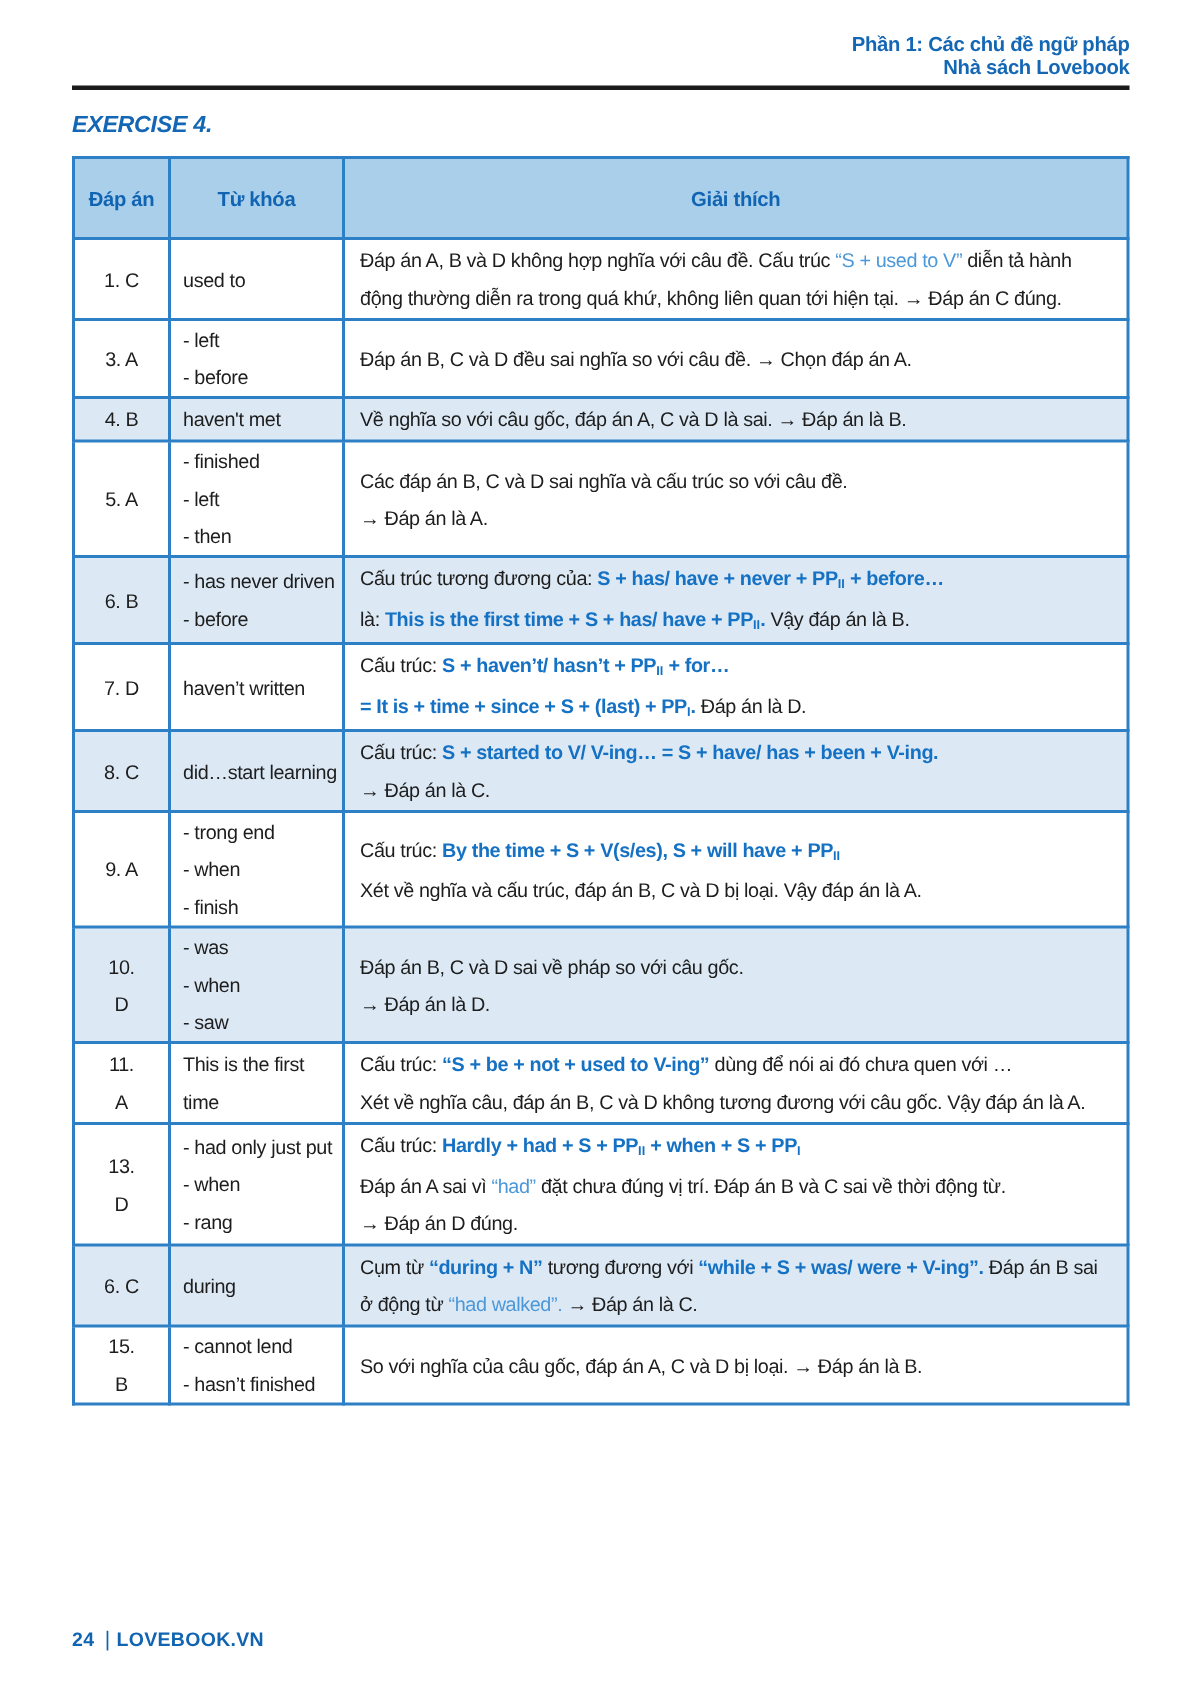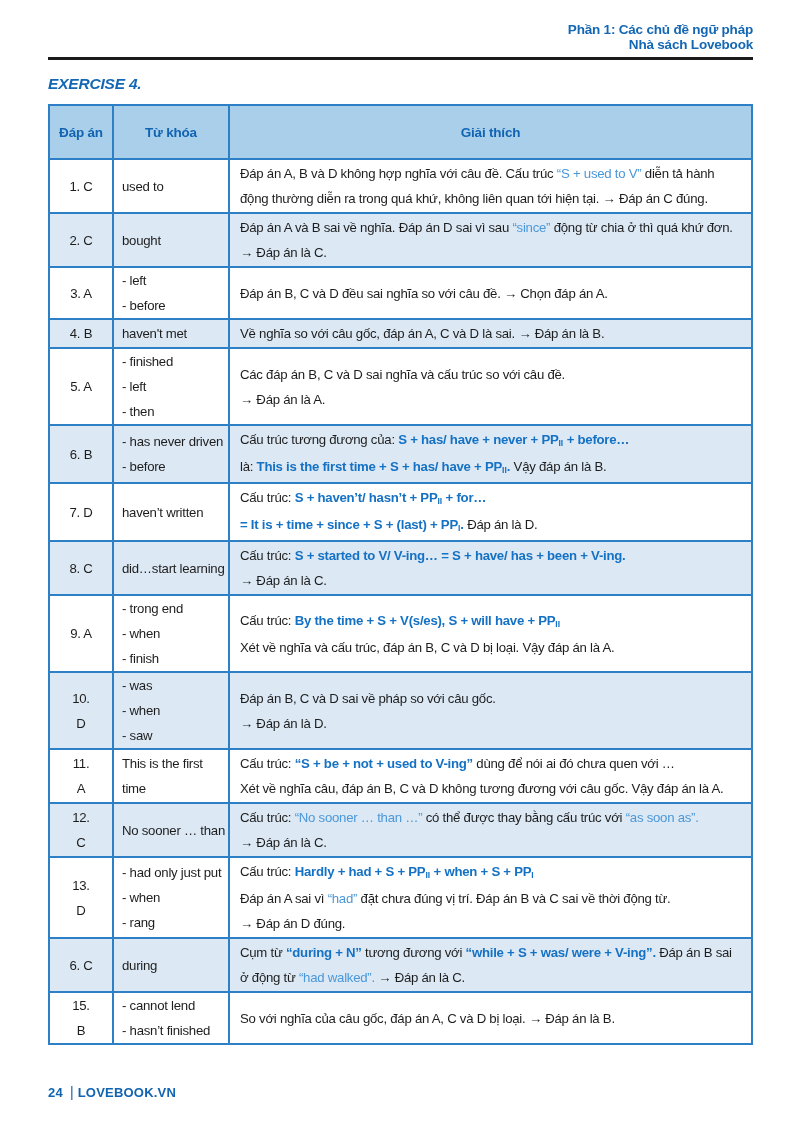--- a/index.html
+++ b/index.html
@@ -82,27 +82,20 @@
       </tr>
     </thead>
     <tbody>
         <tr>
           <td class="c-ans">1. C</td>
           <td class="c-key">
             <div>used to</div>
           </td>
           <td class="c-exp"><span class="seg-n">Đáp án A, B và D không hợp nghĩa với câu đề. Cấu trúc </span><span class="seg-q">“S + used to V”</span><span class="seg-n"> diễn tả hành động thường diễn ra trong quá khứ, không liên quan tới hiện tại. → Đáp án C đúng.</span></td>
         </tr>
-        <tr class="shaded">
-          <td class="c-ans">2. C</td>
-          <td class="c-key">
-            <div>bought</div>
-          </td>
-          <td class="c-exp"><span class="seg-n">Đáp án A và B sai về nghĩa. Đáp án D sai vì sau </span><span class="seg-q">“since”</span><span class="seg-n"> động từ chia ở thì quá khứ đơn. → Đáp án là C.</span></td>
-        </tr>
         <tr>
           <td class="c-ans">3. A</td>
           <td class="c-key">
             <div>- left</div>
             <div>- before</div>
           </td>
           <td class="c-exp"><span class="seg-n">Đáp án B, C và D đều sai nghĩa so với câu đề. → Chọn đáp án A.</span></td>
         </tr>
         <tr class="shaded">
           <td class="c-ans">4. B</td>
@@ -161,27 +154,20 @@
           <td class="c-exp"><span class="seg-n">Đáp án B, C và D sai về pháp so với câu gốc.</span><br><span class="seg-n">→ Đáp án là D.</span></td>
         </tr>
         <tr>
           <td class="c-ans">11. A</td>
           <td class="c-key">
             <div>This is the first</div>
             <div>time</div>
           </td>
           <td class="c-exp"><span class="seg-n">Cấu trúc: </span><span class="seg-b">“S + be + not + used to V-ing”</span><span class="seg-n"> dùng để nói ai đó chưa quen với …</span><br><span class="seg-n">Xét về nghĩa câu, đáp án B, C và D không tương đương với câu gốc. Vậy đáp án là A.</span></td>
         </tr>
-        <tr class="shaded">
-          <td class="c-ans">12. C</td>
-          <td class="c-key">
-            <div>No sooner … than</div>
-          </td>
-          <td class="c-exp"><span class="seg-n">Cấu trúc: </span><span class="seg-q">“No sooner … than …”</span><span class="seg-n"> có thể được thay bằng cấu trúc với </span><span class="seg-q">“as soon as”.</span><br><span class="seg-n">→ Đáp án là C.</span></td>
-        </tr>
         <tr>
           <td class="c-ans">13. D</td>
           <td class="c-key">
             <div>- had only just put</div>
             <div>- when</div>
             <div>- rang</div>
           </td>
           <td class="c-exp"><span class="seg-n">Cấu trúc: </span><span class="seg-b">Hardly + had + S + PP</span><span class="seg-b sub">II</span><span class="seg-b"> + when + S + PP</span><span class="seg-b sub">I</span><br><span class="seg-n">Đáp án A sai vì </span><span class="seg-q">“had”</span><span class="seg-n"> đặt chưa đúng vị trí. Đáp án B và C sai về thời động từ.</span><br><span class="seg-n">→ Đáp án D đúng.</span></td>
         </tr>
         <tr class="shaded">

